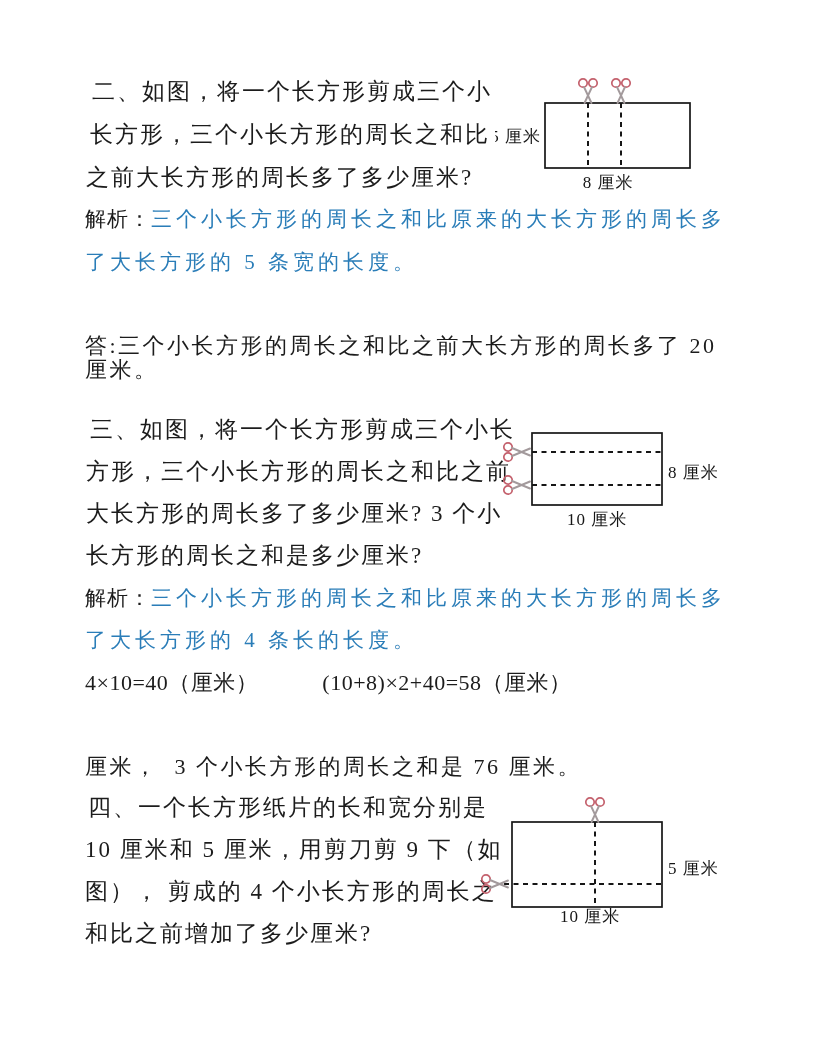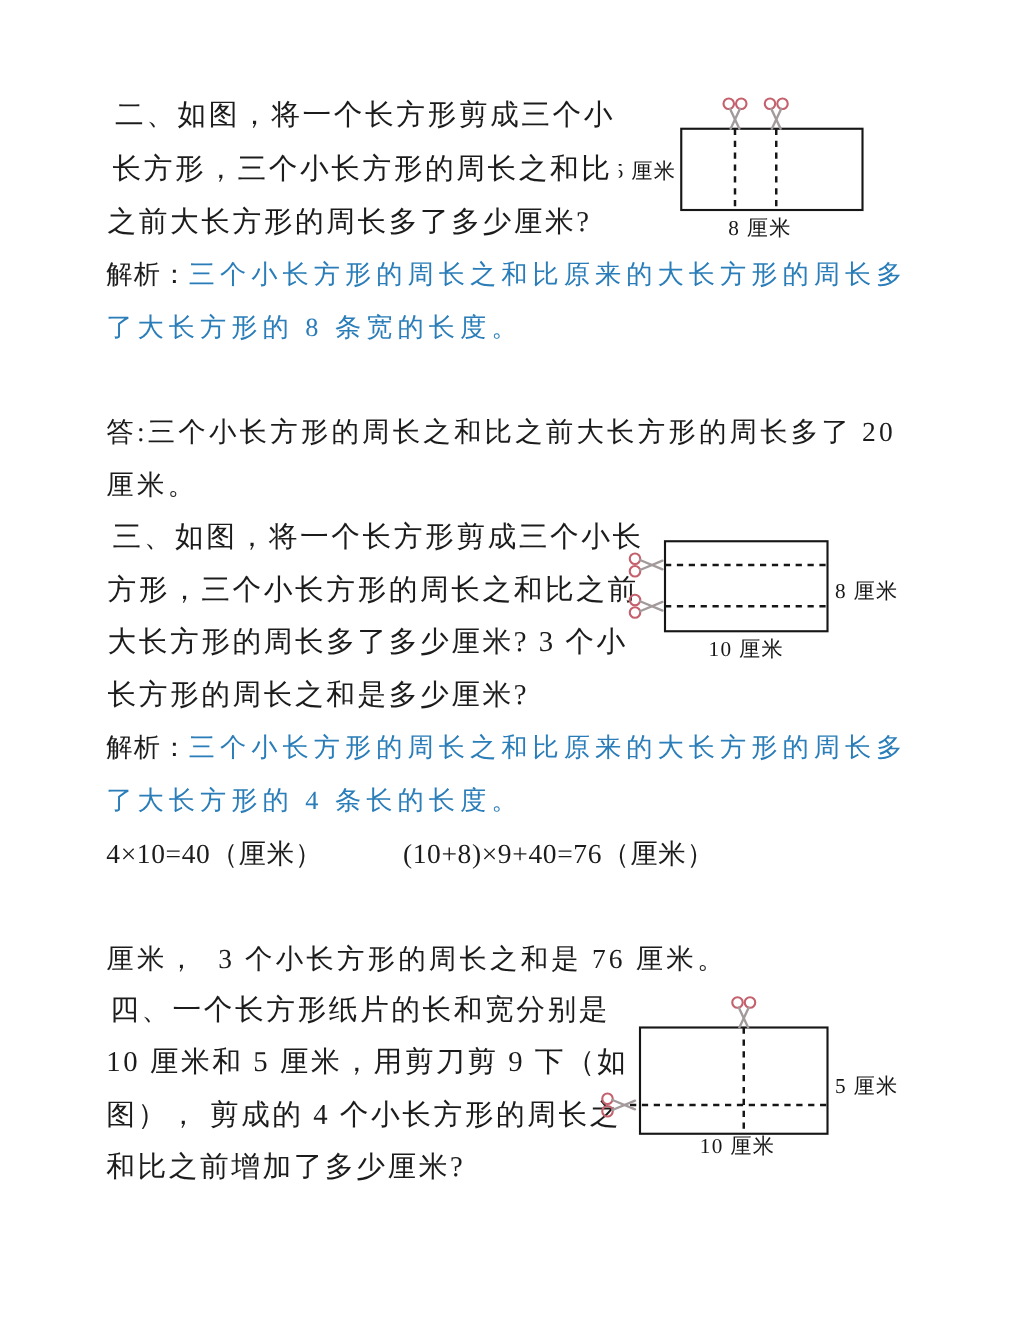--- a/index.html
+++ b/index.html
@@ -90,25 +90,25 @@
 </head>
 <body>
 
 <div class="page">
 
   <div class="line body-line" style="left:92px;top:76px">二、如图，将一个长方形剪成三个小</div>
   <div class="line body-line" style="left:90px;top:119px">长方形，三个小长方形的周长之和比</div>
   <div class="line body-line" style="left:86px;top:162px">之前大长方形的周长多了多少厘米?</div>
 
   <div class="line analysis-line" style="left:85px;top:205px"><span class="analysis-label">解析：</span><span class="analysis-text">三个小长方形的周长之和比原来的大长方形的周长多</span></div>
-  <div class="line analysis-line" style="left:85px;top:248px"><span class="analysis-text">了大长方形的 8 条宽的长度。</span></div>
+  <div class="line analysis-line" style="left:85px;top:248px"><span class="analysis-text">了大长方形的 5 条宽的长度。</span></div>
 
 
   <div class="line answer-line" style="left:85px;top:331px">答:三个小长方形的周长之和比之前大长方形的周长多了 20</div>
-  <div class="line answer-line" style="left:85px;top:373px">厘米。</div>
+  <div class="line answer-line" style="left:85px;top:355px">厘米。</div>
 
   <div class="diagram" style="left:495px;top:72px">
     <svg width="235" height="125" viewBox="0 0 235 125">
       <rect class="rect-shape" x="50" y="31" width="145" height="65"></rect>
       <line class="cut-line" x1="93" y1="31" x2="93" y2="96"></line>
       <line class="cut-line" x1="126" y1="31" x2="126" y2="96"></line>
       <g transform="translate(93,6)">
         <circle class="scissor-ring" cx="-5" cy="5" r="4.2"></circle>
         <circle class="scissor-ring" cx="5" cy="5" r="4.2"></circle>
         <line class="scissor-blade" x1="-4" y1="9" x2="3.5" y2="25"></line>
@@ -126,21 +126,21 @@
   </div>
 
   <div class="line body-line" style="left:90px;top:414px">三、如图，将一个长方形剪成三个小长</div>
   <div class="line body-line" style="left:86px;top:456px">方形，三个小长方形的周长之和比之前</div>
   <div class="line body-line" style="left:86px;top:498px">大长方形的周长多了多少厘米? 3 个小</div>
   <div class="line body-line" style="left:86px;top:540px">长方形的周长之和是多少厘米?</div>
 
   <div class="line analysis-line" style="left:85px;top:584px"><span class="analysis-label">解析：</span><span class="analysis-text">三个小长方形的周长之和比原来的大长方形的周长多</span></div>
   <div class="line analysis-line" style="left:85px;top:626px"><span class="analysis-text">了大长方形的 4 条长的长度。</span></div>
 
-  <div class="line equation-line" style="left:85px;top:668px"><span>4×10=40（厘米）</span><span class="equation-part2">(10+8)×9+40=76（厘米）</span></div>
+  <div class="line equation-line" style="left:85px;top:668px"><span>4×10=40（厘米）</span><span class="equation-part2">(10+8)×2+40=58（厘米）</span></div>
 
   <div class="line answer-line" style="left:85px;top:752px">厘米，  3 个小长方形的周长之和是 76 厘米。</div>
 
   <div class="diagram" style="left:478px;top:425px">
     <svg width="245" height="108" viewBox="0 0 245 108">
       <rect class="rect-shape" x="54" y="8" width="130" height="72"></rect>
       <line class="cut-line" x1="54" y1="27" x2="184" y2="27"></line>
       <line class="cut-line" x1="54" y1="60" x2="184" y2="60"></line>
       <g transform="translate(26,27)">
         <circle class="scissor-ring" cx="4" cy="-5" r="4.2"></circle>

